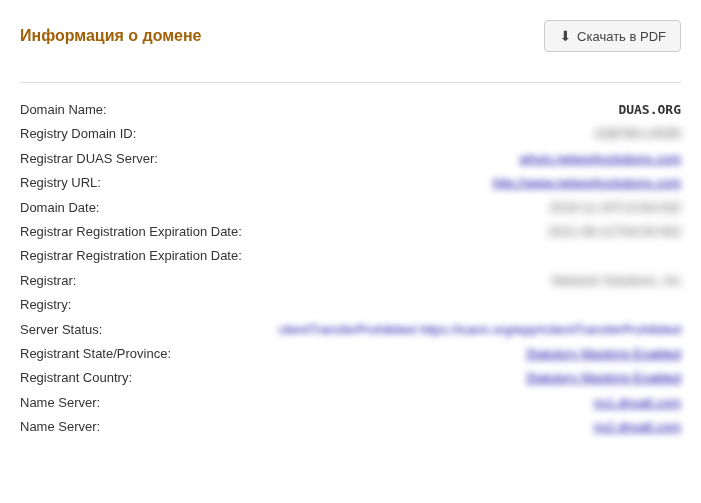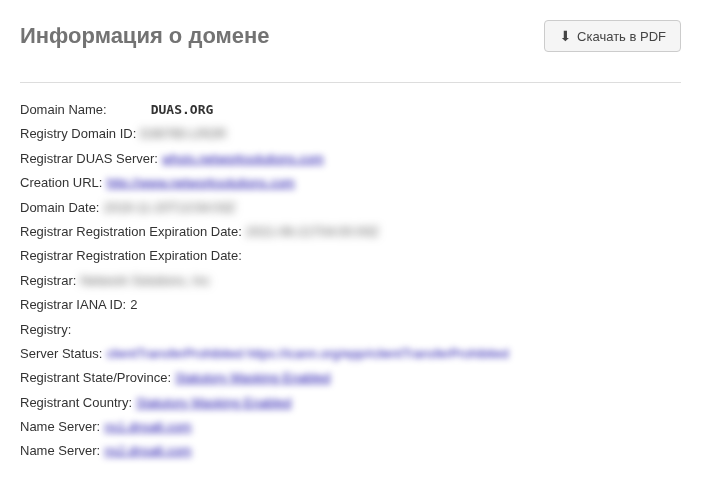--- a/index.html
+++ b/index.html
@@ -20,23 +20,23 @@
 
     .header {
       display: flex;
       align-items: center;
       justify-content: space-between;
       margin-bottom: 20px;
       padding-bottom: 10px;
     }
 
     .page-title {
-      font-size: 22px;
+      font-size: 16px;
       font-weight: bold;
-      color: #737373;
+      color: #a16207;
     }
 
     .download-btn {
       display: flex;
       align-items: center;
       gap: 6px;
       padding: 7px 14px;
       border: 1px solid #ccc;
       border-radius: 4px;
       background: #f5f5f5;
@@ -51,20 +51,21 @@
     }
 
     .content {
       line-height: 1.8;
     }
 
     .row {
       display: flex;
       flex-wrap: wrap;
       margin-bottom: 1px;
+      justify-content: space-between;
     }
 
     .label {
       color: #333;
       white-space: nowrap;
     }
 
     .value {
       margin-left: 4px;
     }
@@ -133,21 +134,21 @@
     <span class="label">Registry Domain ID:</span>
     <span class="value blurred">D36765-LROR</span>
   </div>
 
   <div class="row">
     <span class="label">Registrar DUAS Server:</span>
     <span class="value link-blurred">whois.networksolutions.com</span>
   </div>
 
   <div class="row">
-    <span class="label">Creation URL:</span>
+    <span class="label">Registry URL:</span>
     <span class="value link-blurred">http://www.networksolutions.com</span>
   </div>
 
   <div class="row">
     <span class="label">Domain Date:</span>
     <span class="value blurred">2019-11-20T13:54:03Z</span>
   </div>
 
 
   <div class="row">
@@ -157,24 +158,20 @@
 
   <div class="row">
     <span class="label">Registrar Registration Expiration Date:</span>
   </div>
 
   <div class="row">
     <span class="label">Registrar:</span>
     <span class="value blurred">Network Solutions, Inc</span>
   </div>
 
-  <div class="row">
-    <span class="label">Registrar IANA ID:</span>
-    <span class="value normal">2</span>
-  </div>
 
   <div class="row">
     <span class="label">Registry:</span>
   </div>
 
   <div class="row">
     <span class="label">Server Status:</span>
     <span class="value status-blurred">clientTransferProhibited https://icann.org/epp#clientTransferProhibited</span>
   </div>
 

